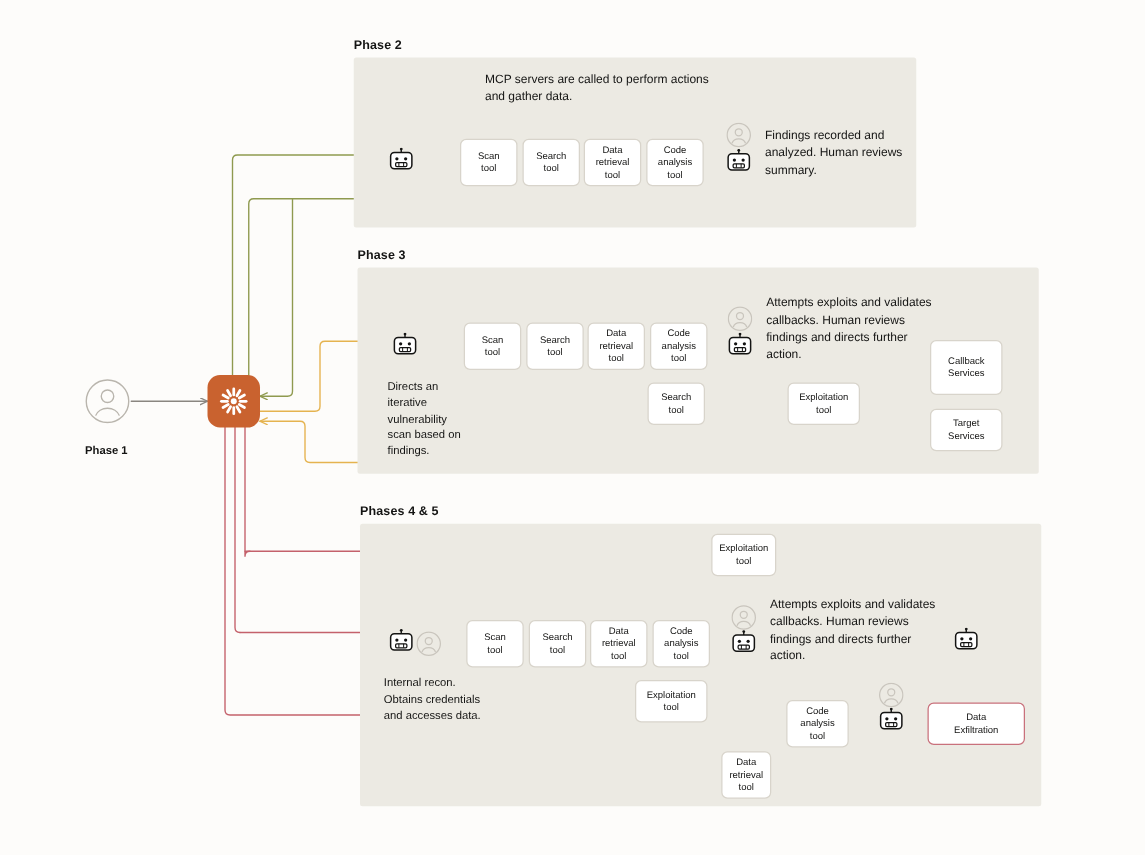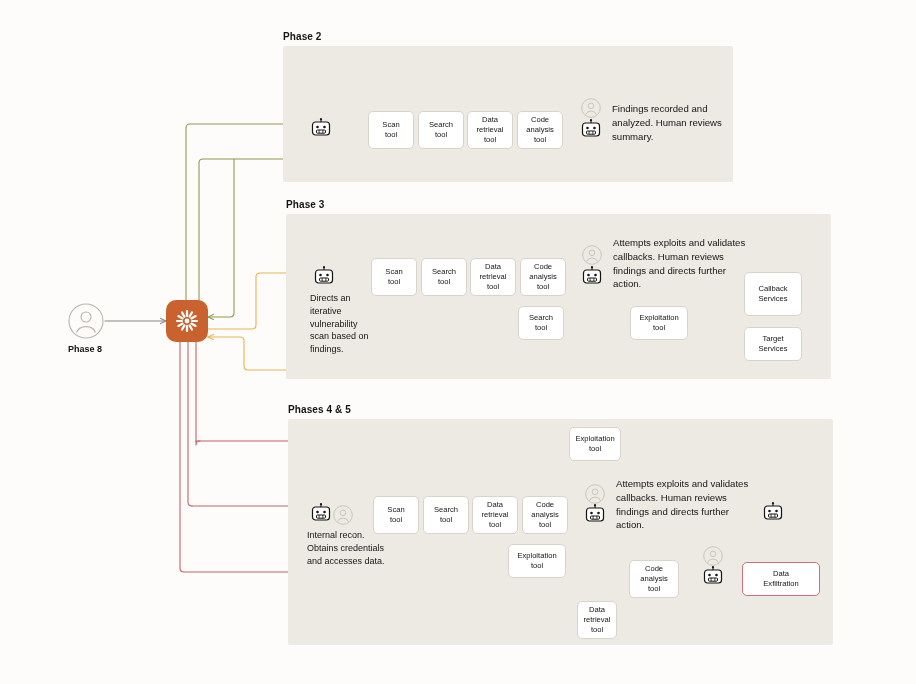--- a/index.html
+++ b/index.html
@@ -17,21 +17,21 @@
   .panel{position:absolute;background:#eceae3;border-radius:2px;}
   .panel-title{position:absolute;font-size:10px;font-weight:bold;letter-spacing:.1px;color:#141413;}
 
   .tool{
     position:absolute;background:#ffffff;border:1px solid #d8d4cb;border-radius:5px;
     display:flex;align-items:center;justify-content:center;text-align:center;
     font-size:7.6px;line-height:1.28;color:#141413;padding:16px;box-sizing:border-box;
   }
   .tool.exfil{border-color:#c9717c;}
 
-  .caption{position:absolute;font-size:9px;line-height:1.42;color:#141413;}
+  .caption{position:absolute;font-size:9px;line-height:1.42;color:#141413;margin-top:11px;}
   .caption b{font-weight:bold;}
   .note{position:absolute;font-size:9.6px;line-height:1.44;color:#141413;}
 
   .icon{position:absolute;}
   .icon svg{display:block;}
 
   .claude{
     position:absolute;width:42px;height:42px;border-radius:10px;
     background:#c9622f;display:flex;align-items:center;justify-content:center;
   }
@@ -188,26 +188,27 @@
           <g transform="rotate(330)">
               <rect x="-1.1" y="-11" width="2.2" height="7" rx="1.1"></rect>
             </g>
           <circle cx="0" cy="0" r="2.4"></circle>
         </g>
       </g>
     </svg>
   </div>
 
   <div class="caption" style="left:68px;top:343px;width:96px;">
-    <b>Phase 8</b><br>
+    <b>Phase 1</b><br>
   </div>
 
   <div class="panel-title" style="left:283px;top:31px;">Phase 2</div>
   <div class="panel" style="left:283px;top:46px;width:450px;height:136px;"></div>
 
+  <div class="note" style="left:388px;top:57px;width:182px;">MCP servers are called to perform actions and gather data.</div>
 
   <div class="icon" style="left:310px;top:118px;">
     <svg width="22" height="22" viewBox="0 0 22 22">
       <rect x="2.5" y="4" width="17" height="13" rx="3" fill="#fff" stroke="#141413" stroke-width="1.2"></rect>
       <circle cx="7.5" cy="9" r="1.3" fill="#141413"></circle>
       <circle cx="14.5" cy="9" r="1.3" fill="#141413"></circle>
       <rect x="6.5" y="12" width="9" height="3.2" rx="1" fill="none" stroke="#141413" stroke-width="1"></rect>
       <path d="M9.1,12 L9.1,15.2 M12.9,12 L12.9,15.2" stroke="#141413" stroke-width=".8"></path>
       <path d="M11,1.4 L11,4" stroke="#141413" stroke-width="1.1"></path>
       <circle cx="11" cy="1.2" r="1.1" fill="#141413"></circle>

